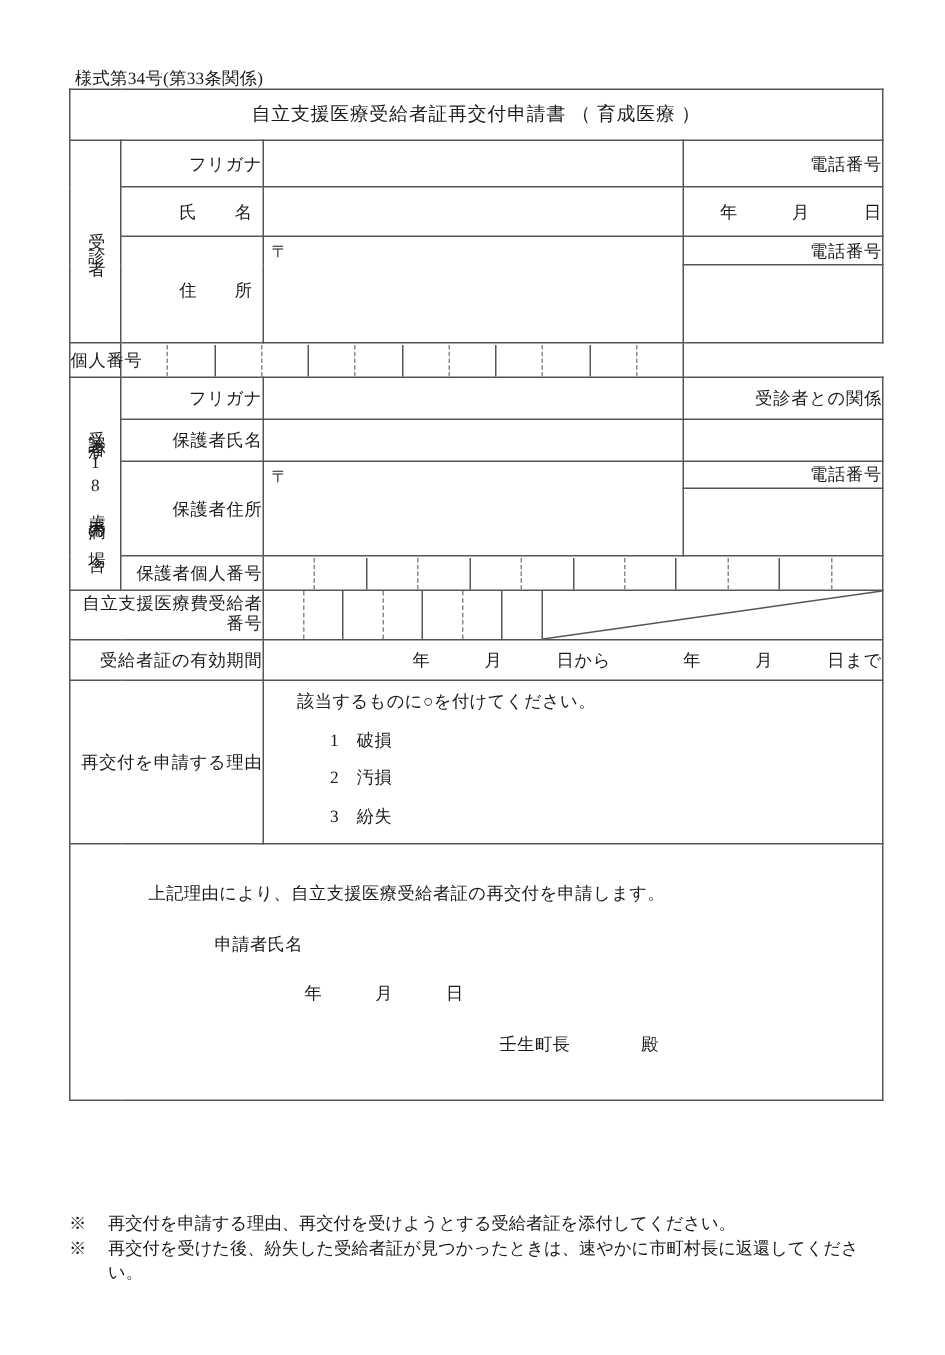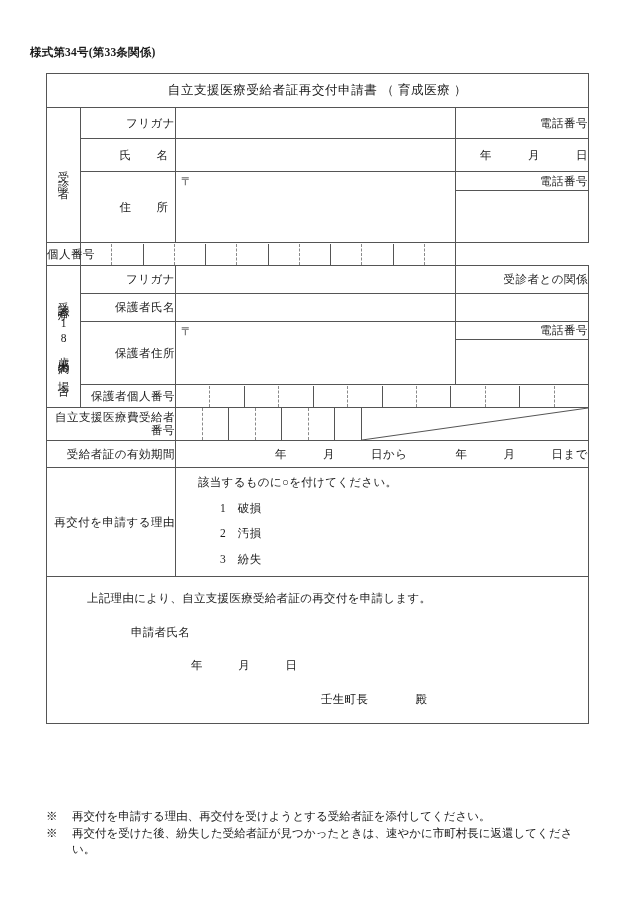--- a/index.html
+++ b/index.html
@@ -20,33 +20,32 @@
   .page {
     position: absolute;
     left: 0; top: 0;
     width: 630px;
     height: 903px;
   }
 
   
   .form-no {
     position: absolute;
-    left: 30px;
+    left: 50px;
     top: 45px;
     font-size: 11.5px;
     letter-spacing: 0.2px;
     white-space: nowrap;
-    font-weight: bold;
   }
 
   
   .tbl {
     position: absolute;
     left: 46px;
-    top: 73px;
+    top: 59px;
     width: 542px;
     border-collapse: collapse;
     table-layout: fixed;
     font-size: 11.5px;
   }
   .tbl td {
     border: 1px solid #555;
     padding: 0;
     vertical-align: middle;
     position: relative;
@@ -295,21 +294,21 @@
           <div class="reason-body">
             <div class="head">該当するものに○を付けてください。</div>
             <div class="opt">1　破損</div>
             <div class="opt">2　汚損</div>
             <div class="opt">3　紛失</div>
           </div>
         </td>
       </tr>
 
       <tr>
-        <td colspan="4" style="padding:4px">
+        <td colspan="4" style="padding:16px">
           <div class="decl">
             <div class="l1">上記理由により、自立支援医療受給者証の再交付を申請します。</div>
             <div class="l2">申請者氏名</div>
             <div class="l3">年　　　月　　　日</div>
             <div class="l4">壬生町長　　　　殿</div>
           </div>
         </td>
       </tr>
 
     </tbody>

